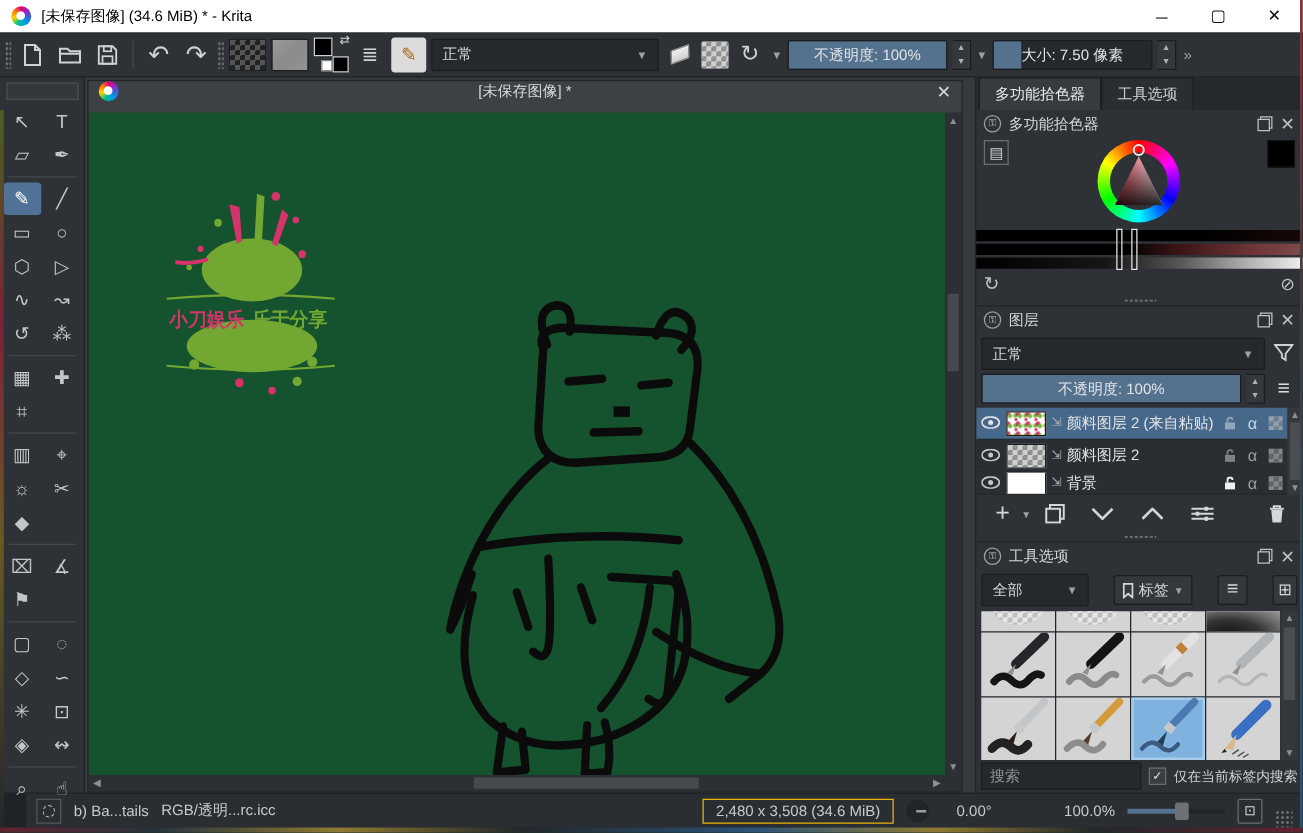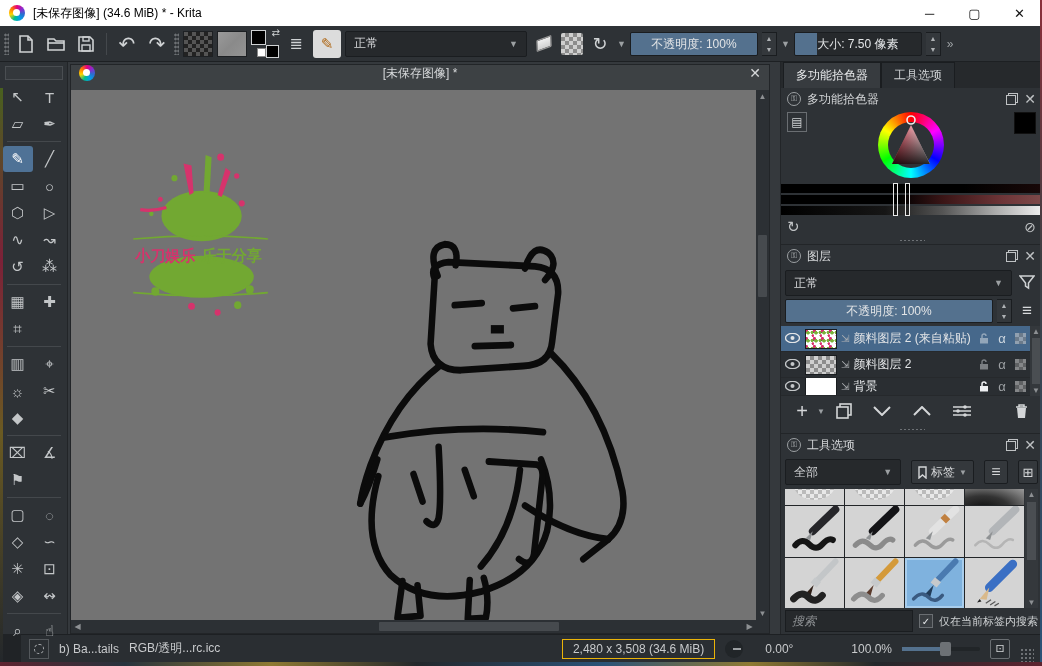--- a/index.html
+++ b/index.html
@@ -60,21 +60,21 @@
   .tool-sep { grid-column:1 / span 2; height:7px; position:relative; }
   .tool-sep::after { content:""; position:absolute; left:4px; right:4px; top:3px; height:1px; background:#44484c; }
 
   
   .mdi { flex:1; background:#35393d; position:relative; min-width:0; }
   .subwin { position:absolute; left:2px; top:2px; right:10px; bottom:0; background:#2e3236; border:1px solid #222528; display:flex; flex-direction:column; }
   .subwin-title { height:25px; background:#3d4144; display:flex; padding:0 8px; flex:0 0 auto; }
   .subwin-title .t { position:absolute; left:0; right:0; text-align:center; color:#d6d8da; font-size:12px; pointer-events:none; }
   .subwin-title .x { margin-left:auto; color:#d6d8da; font-size:14px; z-index:1; }
   .subwin-body { flex:1; display:flex; min-height:0; }
-  .canvas-wrap { flex:1; background:#737373; position:relative; overflow:hidden; }
+  .canvas-wrap { flex:1; background:#14532d; position:relative; overflow:hidden; }
   .vscroll { width:13px; background:#2c3034; display:flex; flex-direction:column; align-items:center; flex:0 0 auto; }
   .hscroll { height:13px; background:#2c3034; display:flex; align-items:center; flex:0 0 auto; }
   .sc-arrow { color:#8d9093; font-size:8px; flex:0 0 auto; width:13px; height:13px; display:flex; align-items:center; justify-content:center; }
   .v-thumb { width:9px; height:62px; background:#464a4e; margin-top:132px; border-radius:1px; }
   .h-thumb { width:180px; height:9px; background:#464a4e; margin-left:295px; border-radius:1px; }
   .corner { width:13px; height:13px; background:#2c3034; flex:0 0 auto; }
 
   
   .dockers { width:262px; background:#2e3236; border-left:1px solid #222528; display:flex; flex-direction:column; flex:0 0 auto; }
   .dtabs { height:26px; display:flex; align-items:flex-end; background:#26292c; padding-left:2px; flex:0 0 auto; }
@@ -131,37 +131,37 @@
   .lmini { display:flex; gap:2px; align-items:center; flex:0 0 auto; }
   .mini { width:16px; height:18px; display:flex; align-items:center; justify-content:center; font-size:11px; color:#9ca0a3; }
   .lrow.sel .mini { color:#cdd6df; }
   .mini .chk { width:11px; height:11px; opacity:.55; }
   .lay-scroll { width:12px; background:#34383c; display:flex; flex-direction:column; align-items:center; flex:0 0 auto; }
   .lay-scroll .thumbv { width:8px; flex:1; background:#4a4e52; margin:1px 0; }
   .lay-btns { height:30px; display:flex; align-items:center; gap:2px; padding:0 8px; flex:0 0 auto; }
   .lbt { display:flex; align-items:center; justify-content:center; color:#d4d6d8; font-size:17px; height:26px; }
 
   
-  .preset-ctrl { display:flex; gap:10px; padding:3px 4px 0; align-items:center; }
+  .preset-ctrl { display:flex; gap:20px; padding:3px 4px 0; align-items:center; }
   .tagbtn { height:24px; background:#34383c; border:1px solid #1a1d20; border-radius:2px; display:flex; align-items:center; gap:4px; padding:0 6px; color:#d4d6d8; }
   .sqbtn { width:24px; height:24px; background:#34383c; border:1px solid #1a1d20; border-radius:2px; display:flex; align-items:center; justify-content:center; color:#d4d6d8; font-size:13px; }
   .preset-zone { display:flex; margin:4px 4px 0; flex:1; min-height:0; }
   .preset-grid { flex:1; display:grid; grid-template-columns:repeat(4,1fr); grid-template-rows:16px 1fr 1fr; gap:1px; background:#222528; min-width:0; }
   .pcell { background:#d4d4d4; position:relative; overflow:hidden; }
   .pcell.sel { background:#7fb2de; outline:2px solid #a8cdec; outline-offset:-2px; }
   .pcell svg { position:absolute; inset:0; width:100%; height:100%; }
   .eraser-half { position:absolute; left:15%; top:-120%; width:70%; height:190%; border-radius:50%;
     background-color:#e8e8e8;
     background-image:linear-gradient(45deg,#bbb 25%,transparent 25%,transparent 75%,#bbb 75%),linear-gradient(45deg,#bbb 25%,transparent 25%,transparent 75%,#bbb 75%);
     background-size:8px 8px; background-position:0 0,4px 4px; }
   .smudge-dark { position:absolute; inset:0; background:radial-gradient(ellipse at 30% 120%, #111 0%, #333 45%, #777 80%, #999 100%); }
   .preset-scroll { width:13px; background:#34383c; display:flex; flex-direction:column; align-items:center; margin-left:1px; flex:0 0 auto; }
   .preset-scroll .thumbv { width:9px; height:58px; background:#4a4e52; margin-top:2px; }
   .preset-search { height:26px; display:flex; align-items:center; gap:6px; padding:2px 4px; flex:0 0 auto; }
-  .search-input { width:128px; height:22px; background:#26292c; border:1px solid #1a1d20; color:#d4d6d8; padding:0 6px; font-size:12px; font-family:inherit;font-style:italic; }
+  .search-input { width:128px; height:22px; background:#26292c; border:1px solid #1a1d20; color:#d4d6d8; padding:0 6px; font-size:12px; font-family:inherit; }
   .search-input::placeholder { color:#8d9093; }
   .cbx { width:14px; height:14px; background:#3a3e42; border:1px solid #6a6e72; display:flex; align-items:center; justify-content:center; color:#e8eaec; font-size:10px; }
   .cbx-lbl { font-size:11px; color:#cfd2d4; white-space:nowrap; }
 
   
   .statusbar { height:28px; background:#2a2e32; border-top:1px solid #1d2023; display:flex; align-items:center; gap:10px; padding:0 8px; flex:0 0 auto;margin-left:21px; }
   .sel-mode { width:20px; height:20px; border:1px solid #54585c; display:flex; align-items:center; justify-content:center; }
   .sel-mode i { width:10px; height:10px; border:1px dashed #aeb1b4; border-radius:50%; }
   .sb-text { color:#c8cacc; font-size:12px; }
   .mem-box { margin-left:auto; border:1px solid #eab308; padding:2px 10px; color:#c8cacc; }

